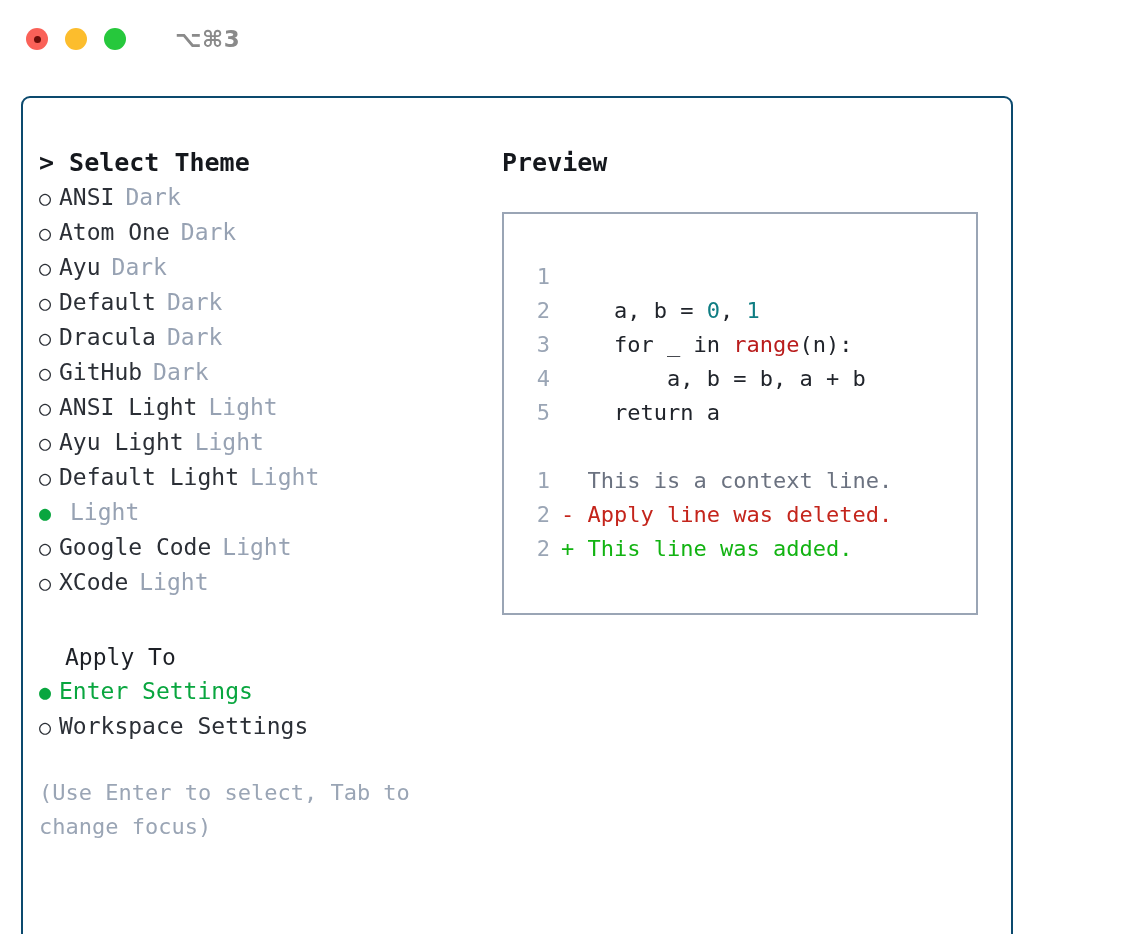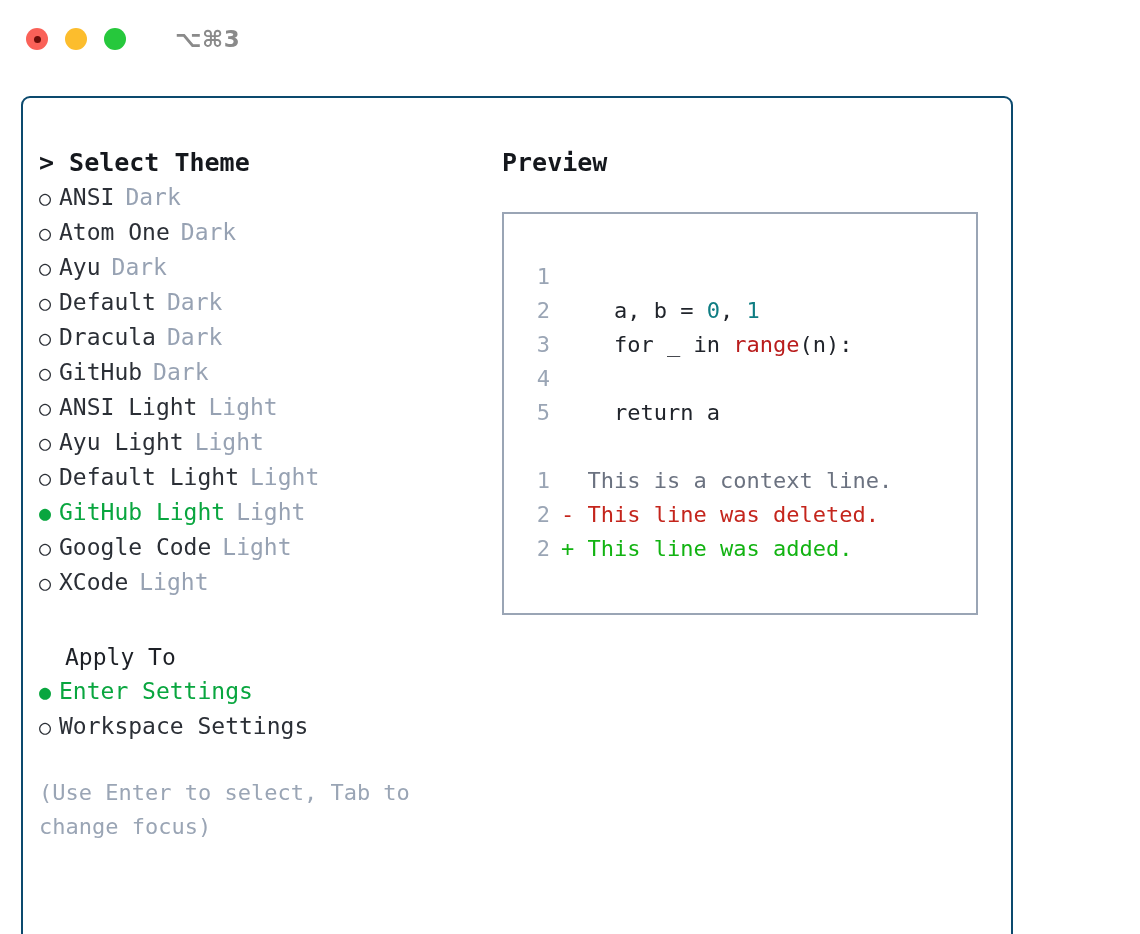--- a/index.html
+++ b/index.html
@@ -280,21 +280,20 @@
           <span class="theme-name">Ayu Light</span>
           <span class="theme-kind">Light</span>
         </div>
         <div class="theme-row">
           <span class="bullet">○</span>
           <span class="theme-name">Default Light</span>
           <span class="theme-kind">Light</span>
         </div>
         <div class="theme-row selected">
           <span class="bullet">●</span>
-          <span class="theme-name">GitHub Light</span>
           <span class="theme-kind">Light</span>
         </div>
         <div class="theme-row">
           <span class="bullet">○</span>
           <span class="theme-name">Google Code</span>
           <span class="theme-kind">Light</span>
         </div>
         <div class="theme-row">
           <span class="bullet">○</span>
           <span class="theme-name">XCode</span>
@@ -331,36 +330,37 @@
             <span class="codetext"><span>    a, b = </span><span class="tok-num">0</span><span>, </span><span class="tok-num">1</span></span>
           </div>
 
           <div class="code-line">
             <span class="lineno">3</span>
             <span class="codetext"><span>    for _ in </span><span class="tok-builtin">range</span><span>(n):</span></span>
           </div>
 
           <div class="code-line">
             <span class="lineno">4</span>
+            <span class="codetext"><span>        a, b = b, a + b</span></span>
           </div>
 
           <div class="code-line">
             <span class="lineno">5</span>
             <span class="codetext"><span>    return a</span></span>
           </div>
 
           <div class="diff-gap"></div>
 
           <div class="diff-line">
             <span class="lineno">1</span>
             <span class="diff-body diff-ctx">  This is a context line.</span>
           </div>
           <div class="diff-line">
             <span class="lineno">2</span>
-            <span class="diff-body diff-del">- This line was deleted.</span>
+            <span class="diff-body diff-del">- Apply line was deleted.</span>
           </div>
           <div class="diff-line">
             <span class="lineno">2</span>
             <span class="diff-body diff-add">+ This line was added.</span>
           </div>
 
         </div>
       </div>
 
     </div>

